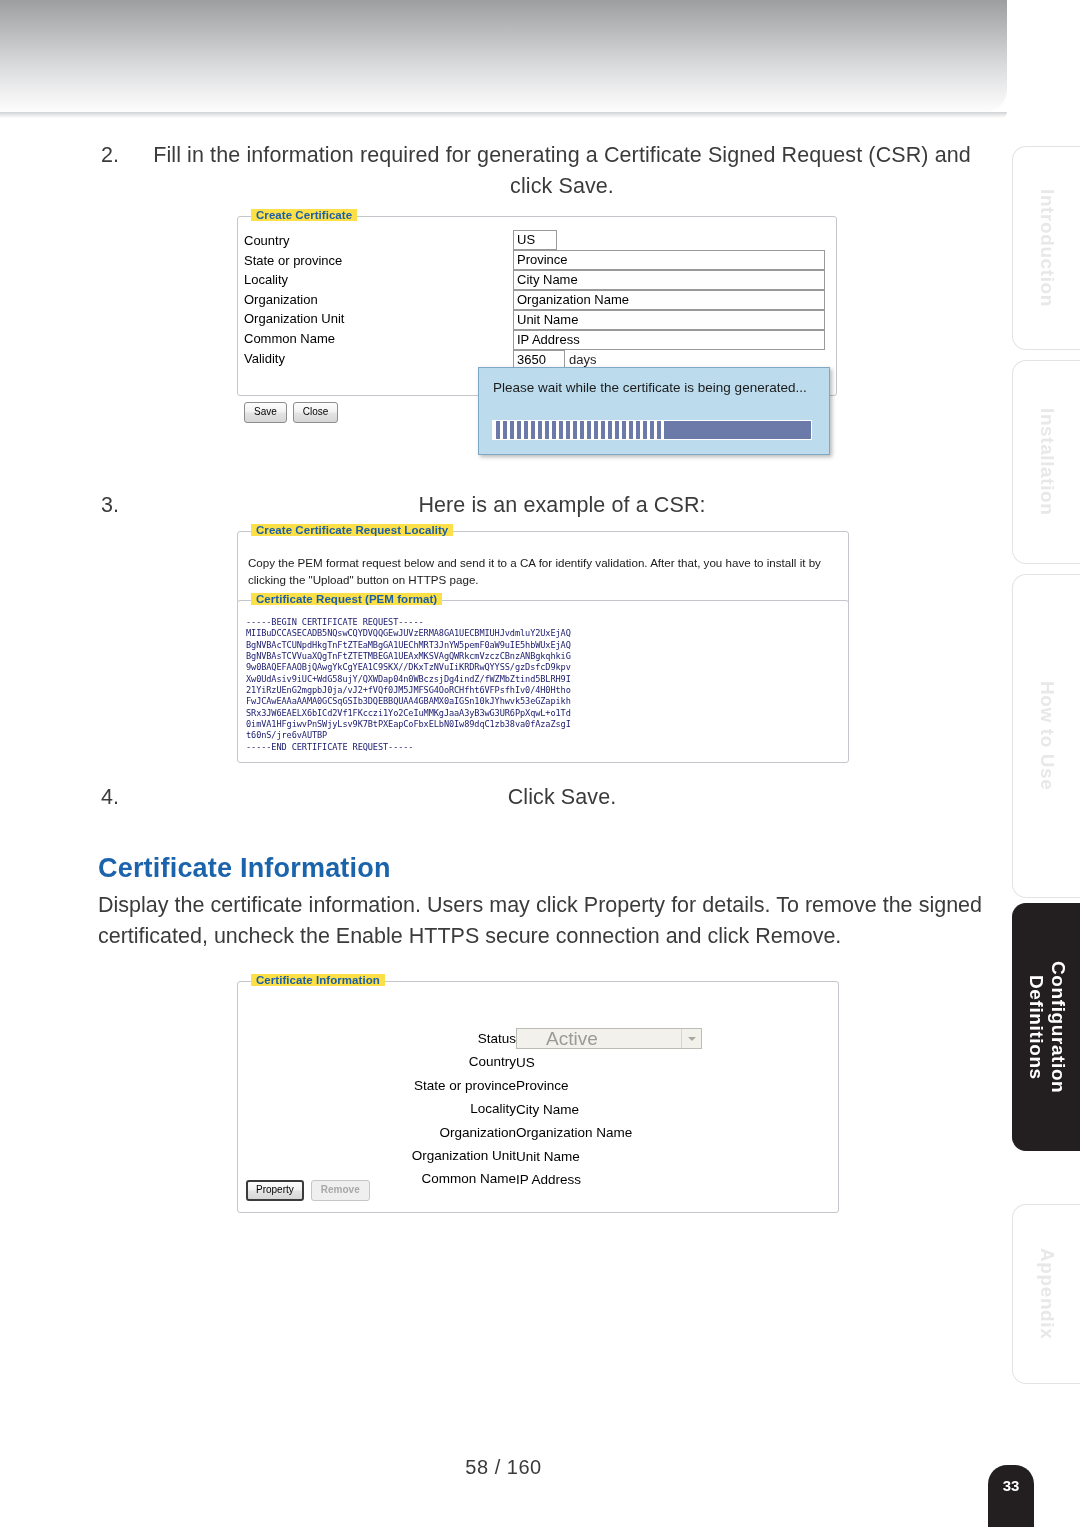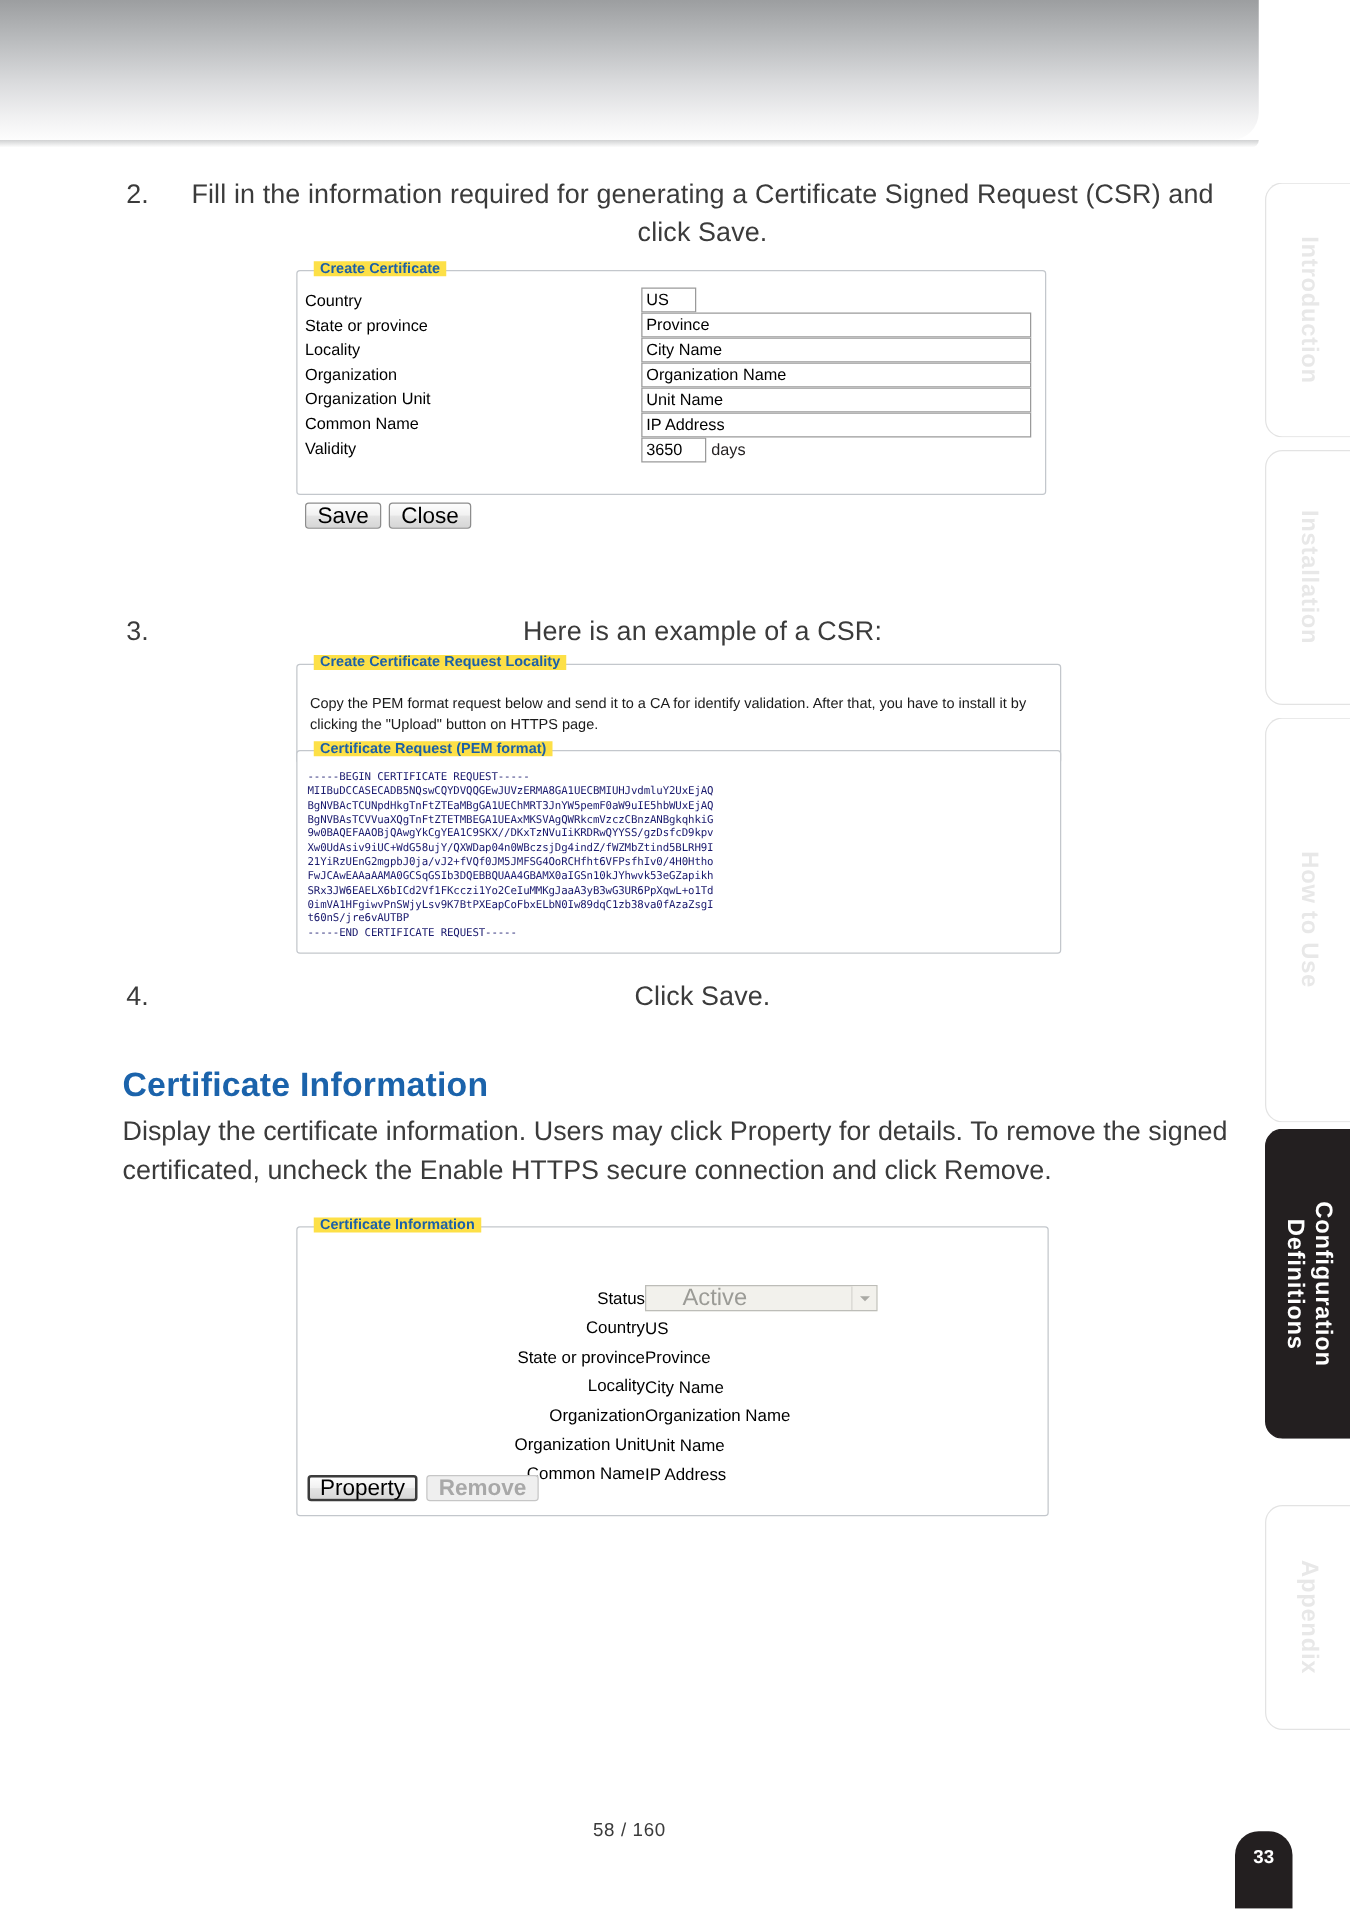--- a/index.html
+++ b/index.html
@@ -173,21 +173,21 @@
   .btn-row {
     position: absolute;
     left: 6px;
     bottom: 0px;
     display: flex;
     gap: 6px;
   }
   .btn {
     box-sizing: border-box;
     font-family: "Liberation Sans", sans-serif;
-    font-size: 18px;
+    font-size: 10px;
     color: #000000;
     background: linear-gradient(to bottom, #fdfdfd 0%, #f1f1f1 48%, #e4e4e4 52%, #d6d6d6 100%);
     border: 1px solid #8d8d8d;
     border-radius: 3px;
     padding: 2px 9px 3px 9px;
     line-height: 14px;
     white-space: nowrap;
   }
   .btn.focused {
     border: 2px solid #3b3b3b;
@@ -407,21 +407,21 @@
     color: #ffffff;
   }
 
   
   .footer-pages {
     position: absolute;
     left: 0;
     top: 1456px;
     width: 1007px;
     text-align: center;
-    font-size: 15px;
+    font-size: 20px;
     color: #3b3b3b;
     letter-spacing: 0.5px;
   }
   .page-badge {
     position: absolute;
     left: 988px;
     top: 1465px;
     width: 46px;
     height: 62px;
     background: #231f20;
@@ -479,20 +479,26 @@
           </div>
         </div>
 
         <div class="btn-row" style="bottom:-28px;">
           <button class="btn">Save</button>
           <button class="btn">Close</button>
         </div>
       </div>
     </div>
 
+    <div id="wait-dialog">
+      <div class="wait-text">Please wait while the certificate is being generated...</div>
+      <div class="progress-track">
+        <div class="progress-fill" id="progress-fill" style="width: 55%;"></div>
+      </div>
+    </div>
 
     <div class="step" id="step3">
       <div class="num">3.</div>
       <div class="txt">Here is an example of a CSR:</div>
     </div>
 
     <div class="shot" id="shot-csr">
       <div class="fieldset outer">
         <div class="legend">Create Certificate Request Locality</div>
         <div class="csr-note">Copy the PEM format request below and send it to a CA for identify validation. After that, you have to install it by clicking the "Upload" button on HTTPS page.</div>

